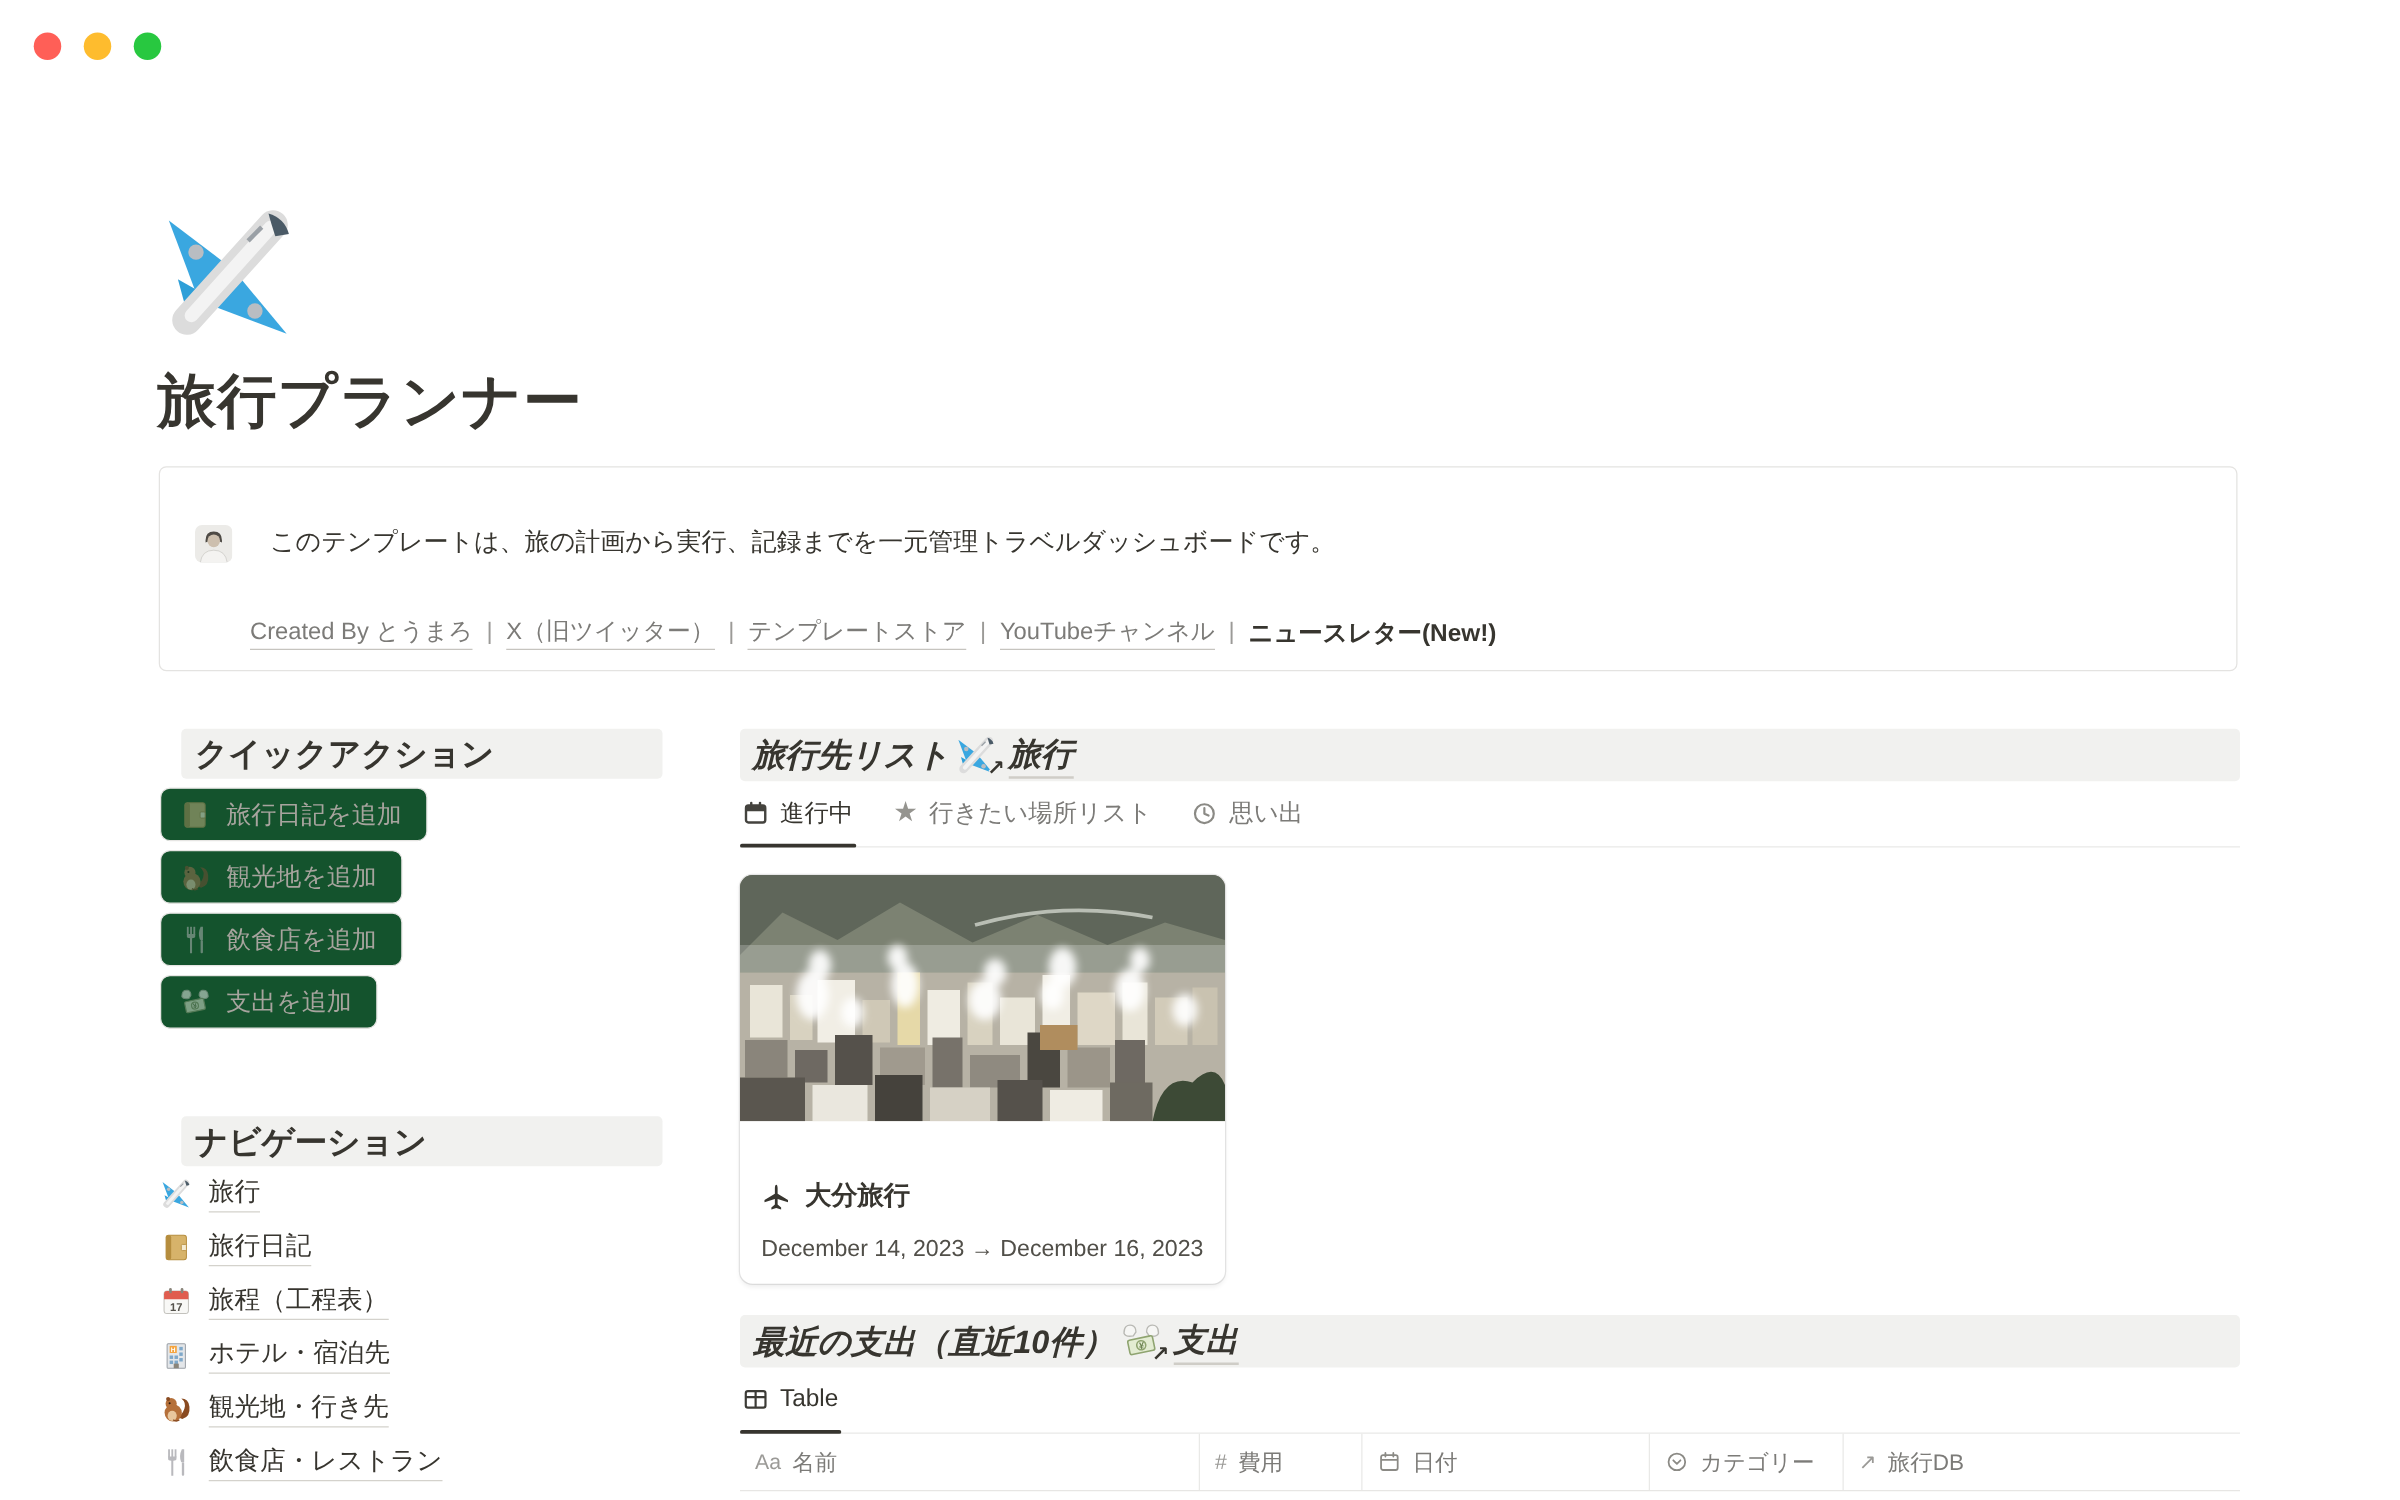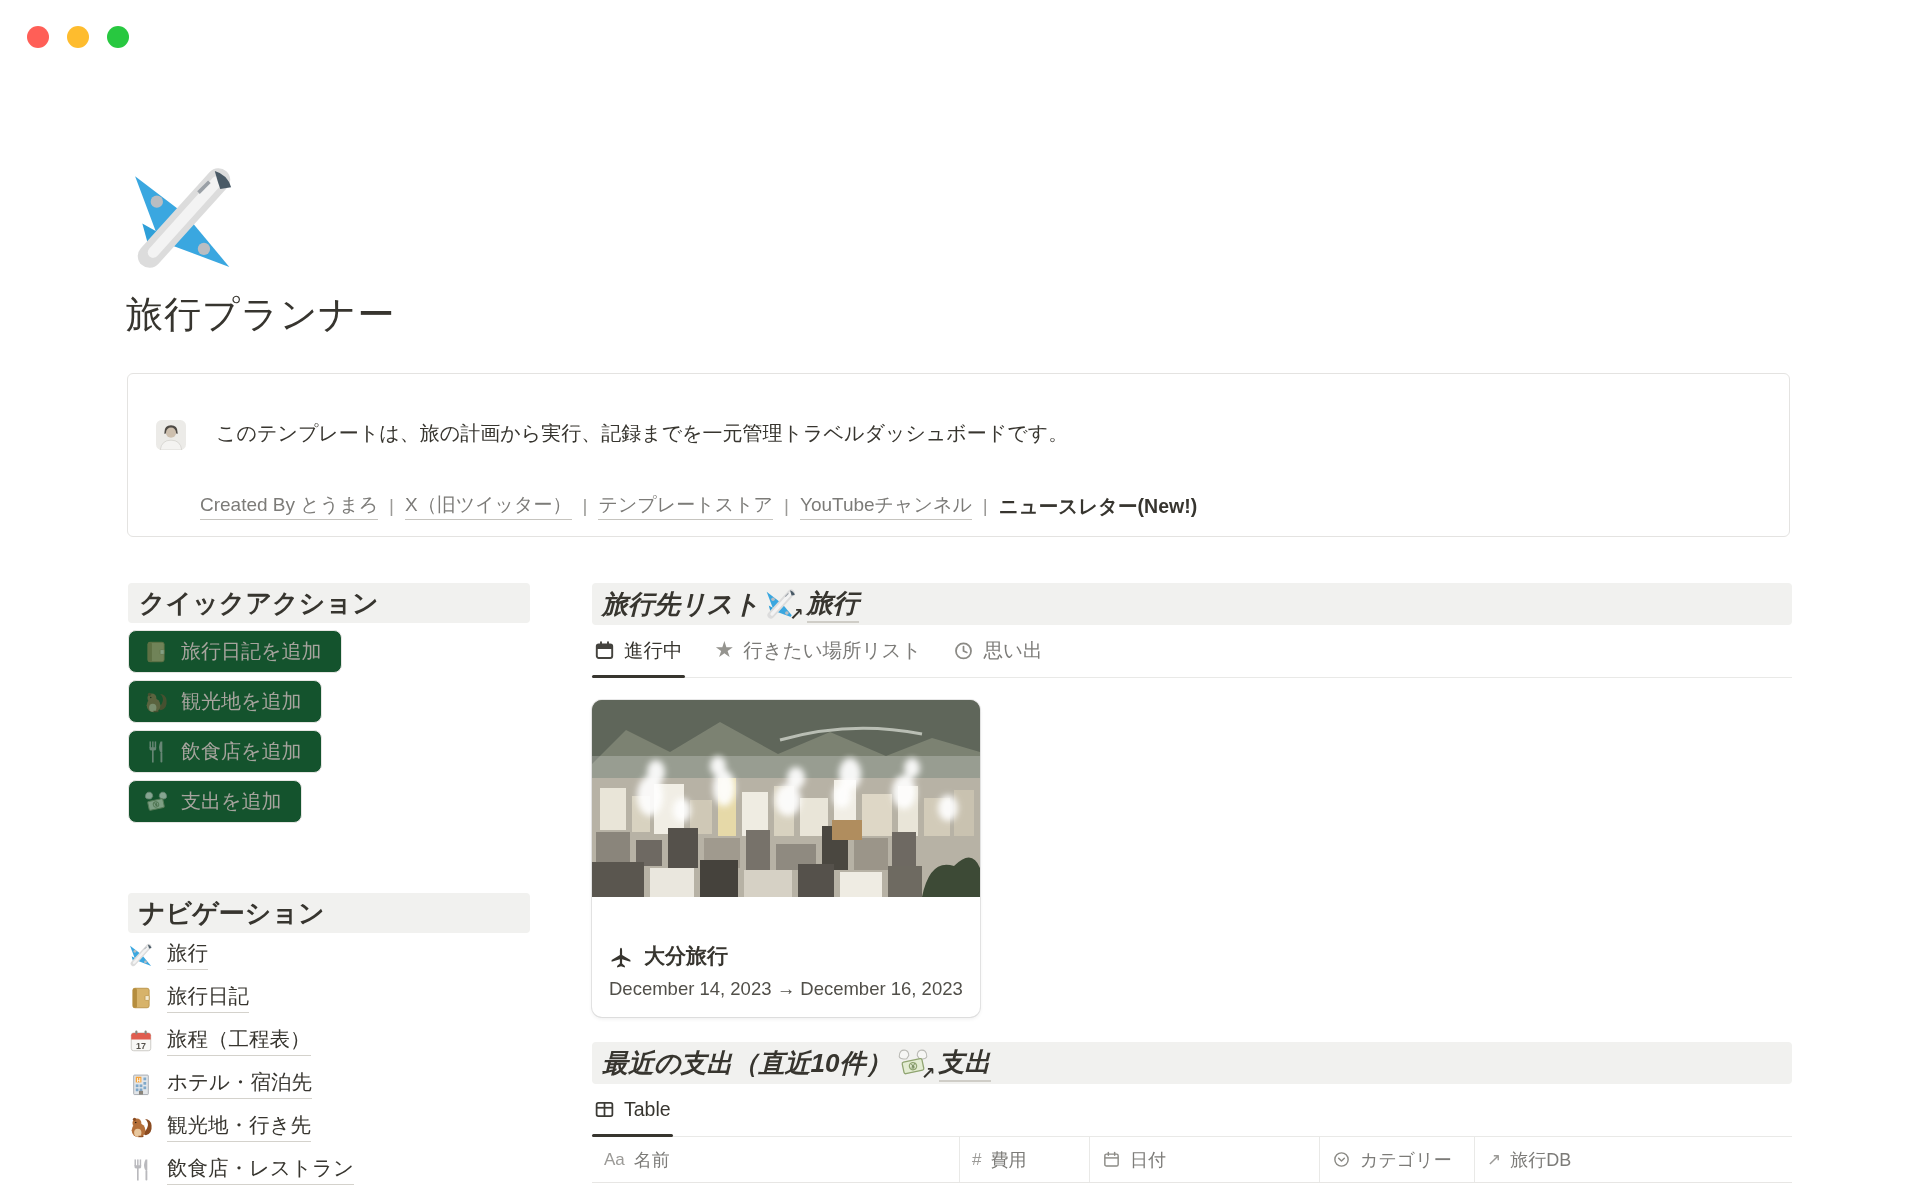--- a/index.html
+++ b/index.html
@@ -8,36 +8,36 @@
   .screen { position:relative; width:1920px; height:1200px; background:#fff; }
 
   
   .traffic-lights { position:absolute; top:26px; left:27px; display:flex; gap:18px; }
   .tl { width:22px; height:22px; border-radius:50%; display:inline-block; }
   .tl.red{ background:#ff5f57; } .tl.yellow{ background:#febc2e; } .tl.green{ background:#28c840; }
 
   
   .page-icon { position:absolute; left:126px; top:160px; width:116px; height:116px; }
   .page-icon svg { width:116px; height:116px; }
-  .page-title { position:absolute; left:126px; top:290px; font-size:37px; font-weight:400; letter-spacing:1px; }
+  .page-title { position:absolute; left:126px; top:290px; font-size:47px; font-weight:700; letter-spacing:1px; }
 
   
   .callout { position:absolute; left:127px; top:373px; width:1663px; height:164px;
              border:1px solid #e4e3e1; border-radius:6px; background:#fff; padding:24px 28px; }
   .callout-row { display:flex; align-items:flex-start; gap:30px; font-size:20px;margin-top:22px; }
   .avatar { width:30px; height:30px; flex:0 0 30px; }
   .avatar svg { width:30px; height:30px; }
   .callout-links { margin-top:42px; margin-left:44px; font-size:19px; color:#7c7b78; display:flex; align-items:center; flex-wrap:nowrap; }
   .callout-links a { color:#7c7b78; text-decoration:none; border-bottom:1px solid #c6c4bf; padding-bottom:1px; cursor:pointer; }
   .sep { margin:0 11px; color:#9b9a97; }
   .newsletter { color:#37352f; font-weight:700; font-size:19.5px; }
 
   
   .section-heading { background:#f1f1ef; border-radius:4px; padding:5px 11px; height:40px;
-                     font-size:26px; font-weight:700; display:flex; align-items:center; }
+                     font-size:26px; font-weight:700; display:flex; align-items:center;margin-left:17px; }
 
   
   .left-col { position:absolute; left:128px; top:583px; width:402px; }
   .qa-button { margin-top:7px; height:43px; display:flex; width:fit-content; min-width:160px;
                align-items:center; gap:12px; border:1px solid #e6e5e3; border-radius:8px;
                background:#14532d; padding:0 20px 0 14px; font-size:20px; color:#a7a49e; cursor:pointer; }
   .qa-button .ic { opacity:.5; filter:saturate(.65); }
   .ic { width:26px; height:26px; flex:0 0 auto; }
   .ic svg { width:100%; height:100%; display:block; }
   .nav-heading { margin-top:70px; }
@@ -65,21 +65,21 @@
                        background:#37352f; border-radius:2px; }
   .star-glyph { font-size:22px; color:#95948f; line-height:1; }
 
   
   .trip-card { margin-top:22px; width:388px; border-radius:10px; overflow:hidden; background:#fff;
                box-shadow:0 0 0 1px rgba(15,15,15,.09), 0 2px 4px rgba(15,15,15,.07); cursor:pointer; }
   .card-img { width:388px; height:197px; display:block; }
   .card-body { padding:15px 17px 17px 17px; }
   .card-title-row { display:flex; align-items:flex-end; gap:11px; font-size:21px; font-weight:700;margin-top:30px; }
   .card-title-row .ic { width:24px; height:24px; }
-  .card-date { margin-top:8px; font-size:18.5px; color:#514f49; }
+  .card-date { margin-top:18px; font-size:18.5px; color:#514f49; }
 
   
   .exp-heading { margin-top:25px; }
   .exp-table-head { display:grid; grid-template-columns:368px 130px 230px 155px 1fr; height:46px;
                     border-bottom:1px solid #e7e6e4; }
   .th { display:flex; align-items:center; gap:9px; padding:0 12px; font-size:18px; color:#7c7b78;
         border-right:1px solid #e9e9e7; cursor:pointer; }
   .th:last-child { border-right:none; }
   .th .t-ic { width:19px; height:19px; } .th .t-ic svg{ width:100%; height:100%; }
   .type-glyph { font-size:17px; color:#9b9a97; font-weight:400; }

